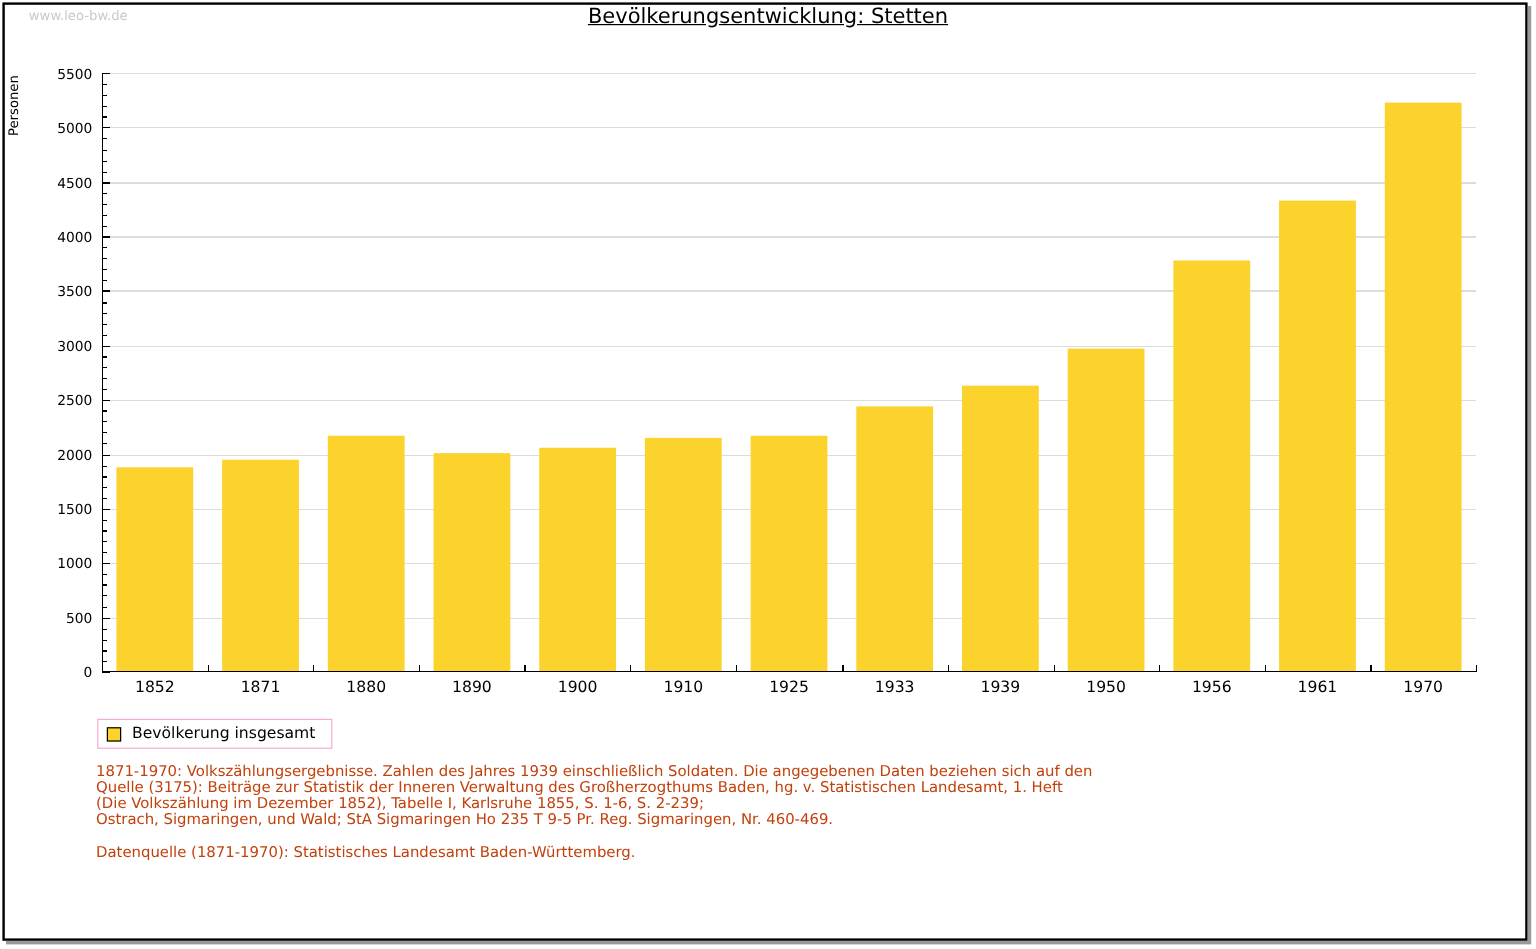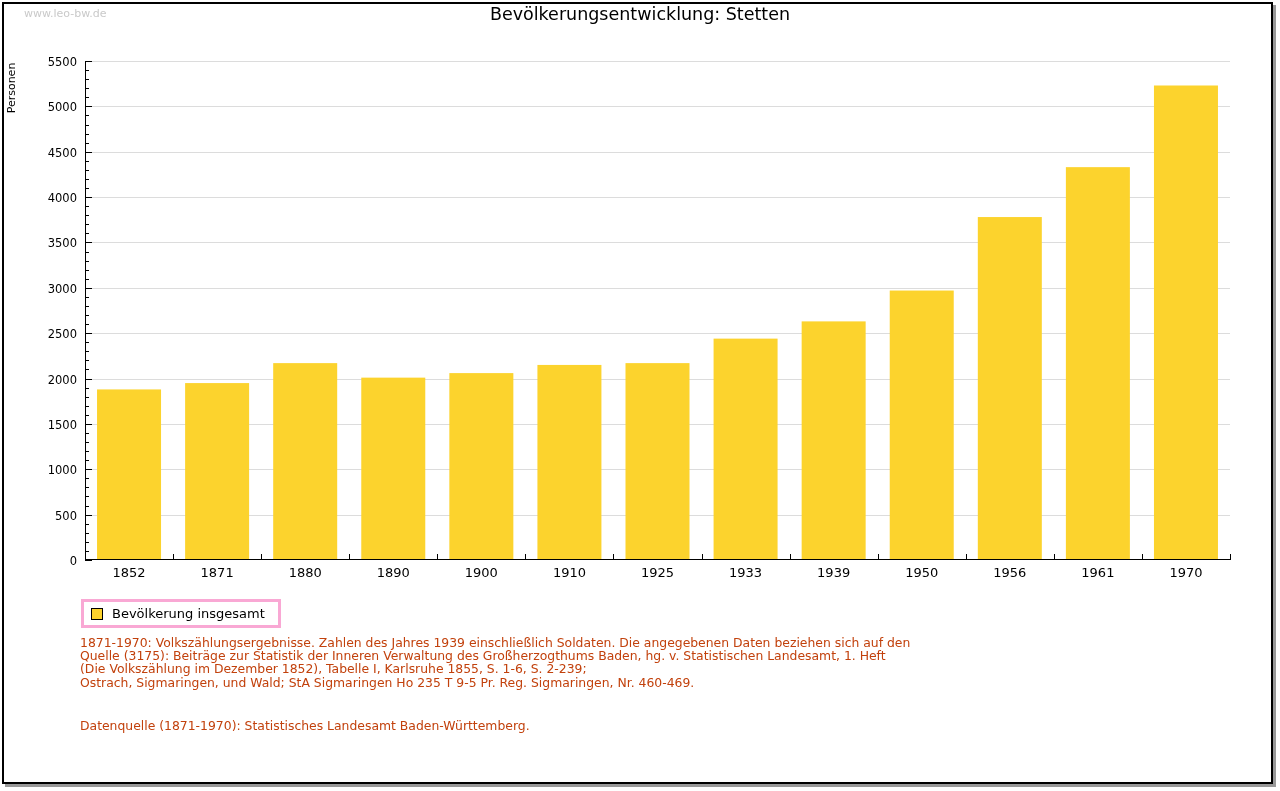--- a/index.html
+++ b/index.html
@@ -14,42 +14,42 @@
     border:2px solid #000;
     box-shadow:3px 3px 0 #999;
     pointer-events:none;
   }
   .watermark{
     position:absolute;left:24px;top:7px;
     font-size:11px;color:#c9c9c9;
   }
   .chart-title{
     position:absolute;left:0;top:4px;width:1280px;
-    text-align:center;font-size:17.5px;color:#000;
+    text-align:center;font-size:17.5px;color:#000;text-decoration:underline;
   }
   .chart-svg{
     position:absolute;left:0;top:50px;width:1280px;height:540px;
   }
   .legend-box{
     position:absolute;left:81px;top:599px;
     display:inline-flex;align-items:center;gap:9px;
-    border:3px solid #f9a8d4;background:#fff;
+    border:1px solid #f9a8d4;background:#fff;
     padding:4px 13px 4px 7px;
     font-size:13px;
   }
   .legend-swatch{
     width:12px;height:12px;border:1px solid #000;box-sizing:border-box;
     background:#fcd32d;
   }
   .footnotes{
     position:absolute;left:80px;top:636px;width:900px;
     font-size:12.4px;line-height:13.2px;color:#c2410c;
   }
   .footnote-datenquelle{
-    margin-top:30px;
+    margin-top:14px;
   }
 </style>
 </head>
 <body>
 
 <div class="frame"></div>
 
 <div class="watermark">www.leo-bw.de</div>
 
 <div class="chart-title">Bevölkerungsentwicklung: Stetten</div>

